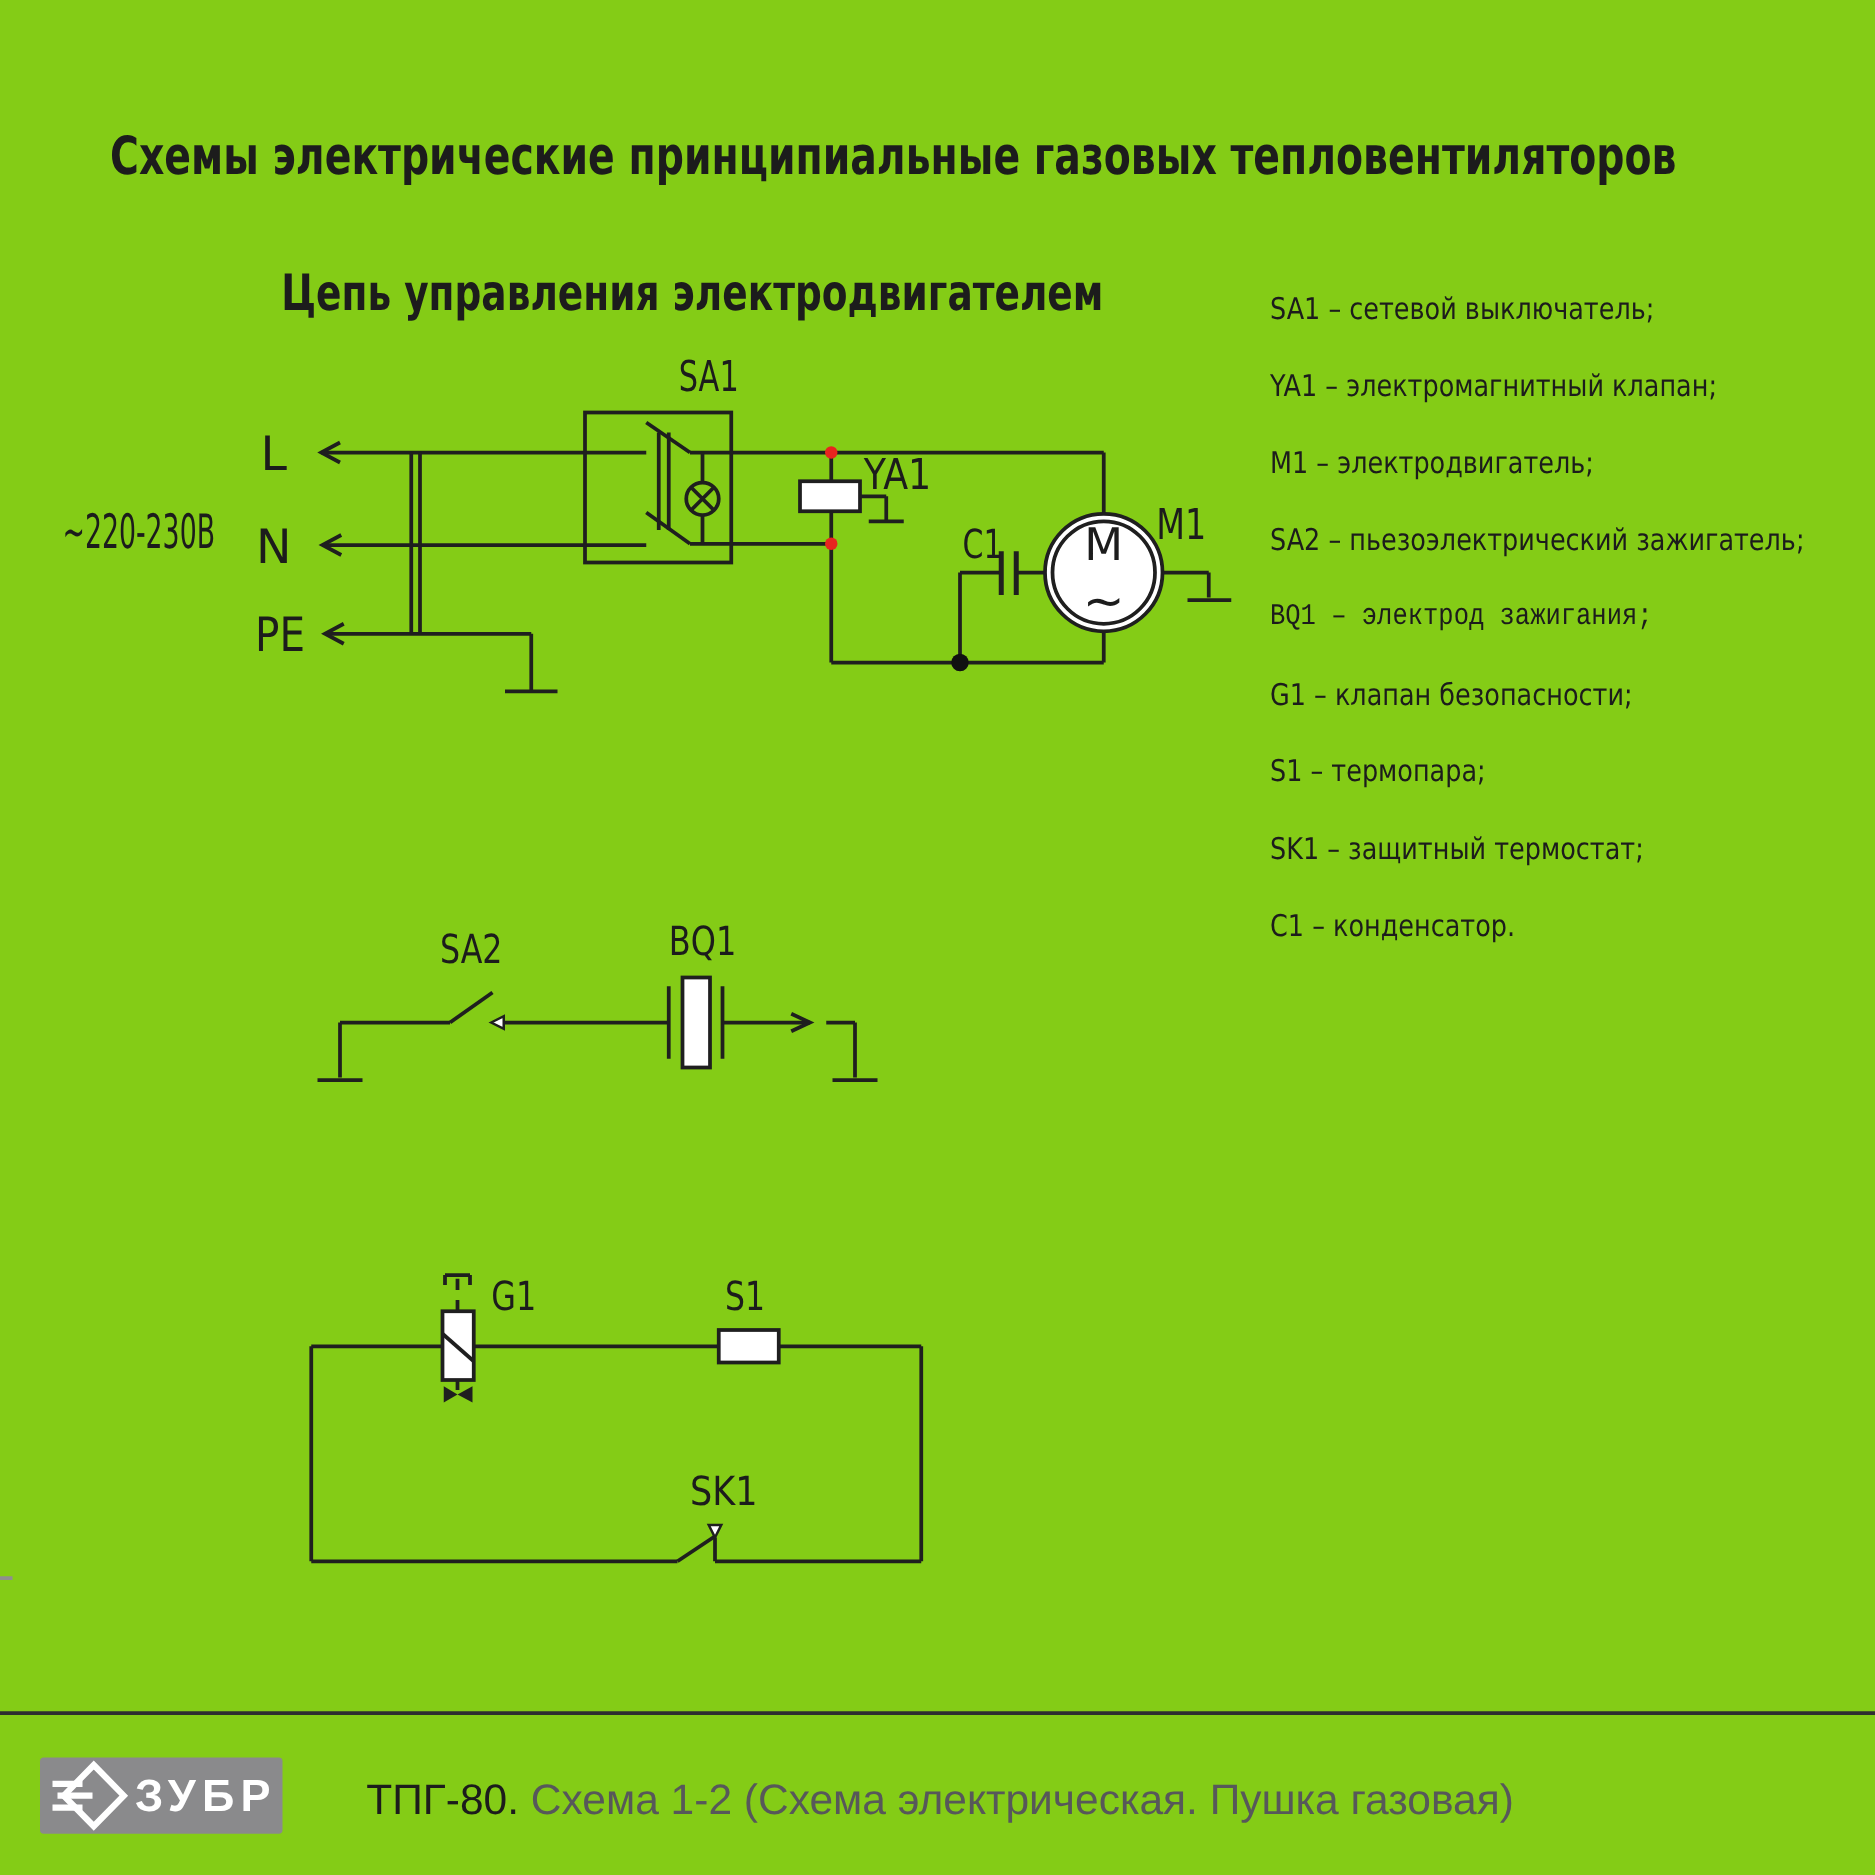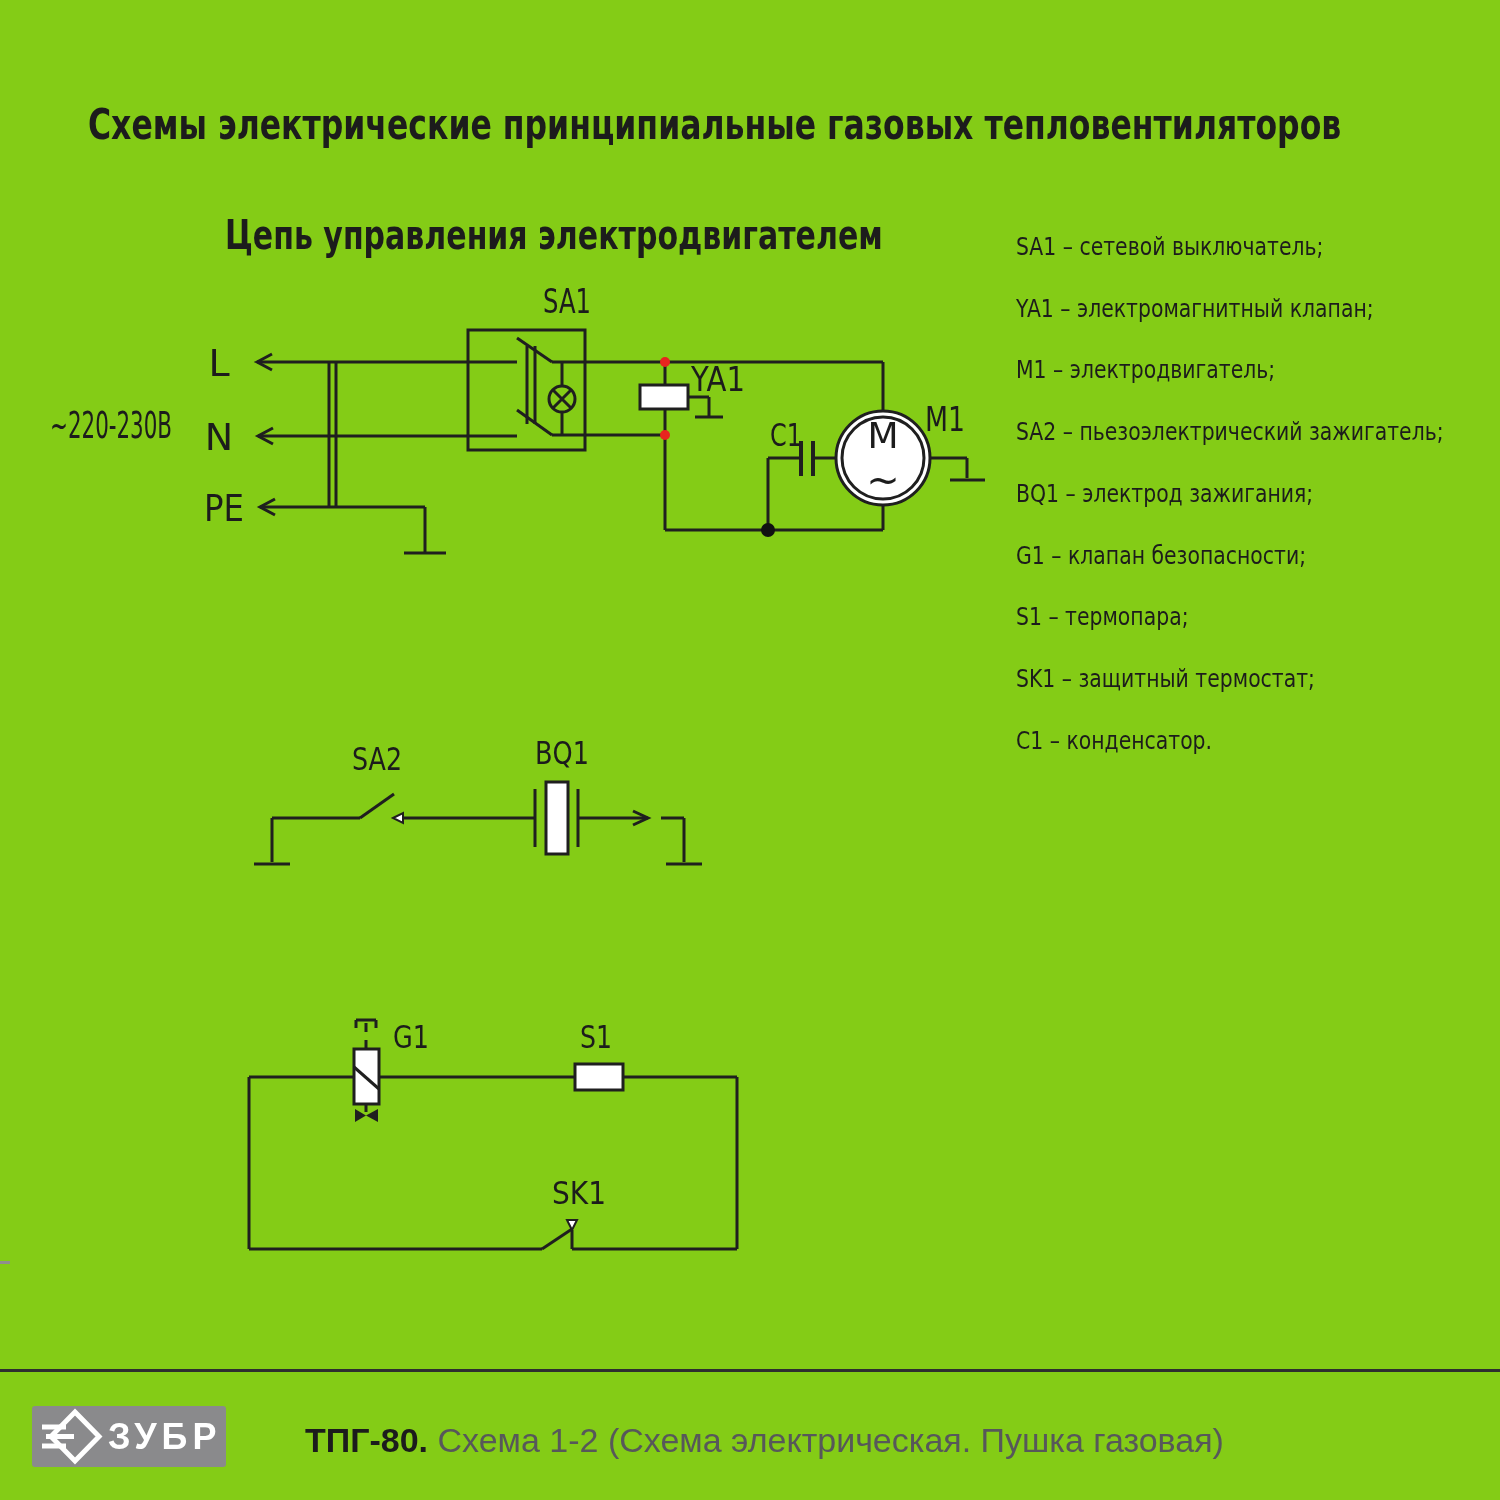--- a/index.html
+++ b/index.html
@@ -11,21 +11,21 @@
   .main-title{left:88px;top:100px;font-size:42px;font-weight:bold;}
   .sec-title{font-size:40px;font-weight:bold;}
   .legend-row{left:1016px;font-size:24px;}
   svg text{fill:#1c1c1c;font-family:"DejaVu Sans",sans-serif;}
   .divider{left:0;top:1369px;width:1500px;height:3px;background:#2e2e30;}
   .logo{left:32px;top:1406px;width:194px;height:61px;background:#8a8a8c;border-radius:3px;
         display:flex;align-items:center;}
   .logo-word{color:#ffffff;font-family:"Liberation Sans",sans-serif;font-weight:bold;
         font-size:36px;letter-spacing:5px;margin-left:2px;}
   .footer-line{left:293px;top:1421px;font-family:"Liberation Sans",sans-serif;font-size:34px;white-space:nowrap;}
-  .footer-model{font-weight:bold;color:#1c1c1c;margin-left:12px;}
+  .footer-model{font-weight:normal;color:#1c1c1c;}
   .footer-caption{font-weight:normal;color:#57585a;}
   .edge-mark{left:0;top:1261px;width:10px;height:3px;background:#8f8f8f;}
 </style>
 </head>
 <body>
 
 <div id="page">
 
   <div class="abs main-title">
     <span class="gtxt">Схемы электрические принципиальные газовых тепловентиляторов</span>
@@ -107,21 +107,21 @@
       <text x="883" y="448" font-size="36" text-anchor="middle">M</text>
       <text x="883" y="494" font-size="40" text-anchor="middle">~</text>
     </g>
   </svg>
 
   <div>
     <div class="abs legend-row" style="top:233px;"><span class="gtxt85">SA1 – сетевой выключатель;</span></div>
     <div class="abs legend-row" style="top:295px;"><span class="gtxt85">YA1 – электромагнитный клапан;</span></div>
     <div class="abs legend-row" style="top:356px;"><span class="gtxt85">M1 – электродвигатель;</span></div>
     <div class="abs legend-row" style="top:418px;"><span class="gtxt85">SA2 – пьезоэлектрический зажигатель;</span></div>
-    <div class="abs legend-row" style="top:480px;"><span class="gtxt85">BQ1 – электрод зажигания;</span></div>
+    <div class="abs legend-row" style="top:480px;font-family:Liberation Mono, monospace;"><span class="gtxt85">BQ1 – электрод зажигания;</span></div>
     <div class="abs legend-row" style="top:542px;"><span class="gtxt85">G1 – клапан безопасности;</span></div>
     <div class="abs legend-row" style="top:603px;"><span class="gtxt85">S1 – термопара;</span></div>
     <div class="abs legend-row" style="top:665px;"><span class="gtxt85">SK1 – защитный термостат;</span></div>
     <div class="abs legend-row" style="top:727px;"><span class="gtxt85">C1 – конденсатор.</span></div>
   </div>
 
 
   <svg class="abs" style="left:0;top:730px;" width="760" height="150" viewBox="0 730 760 150">
     <g stroke="#1f1f1f" stroke-width="3" fill="none">
       <path d="M272,818 V862"></path>

